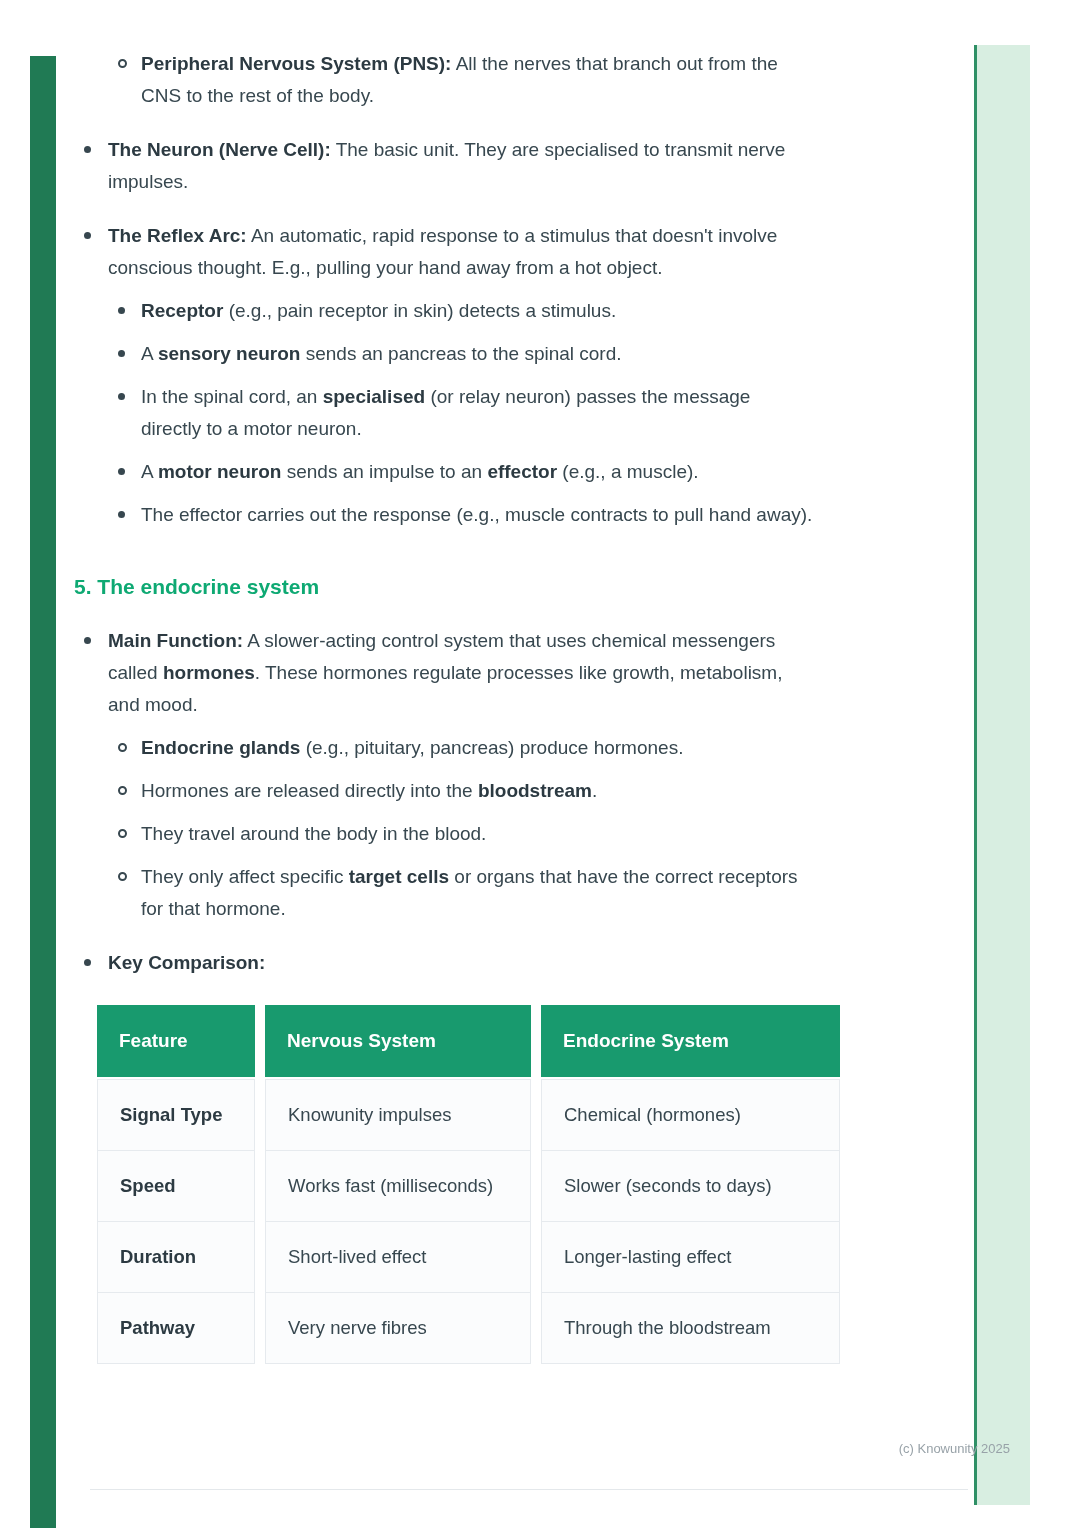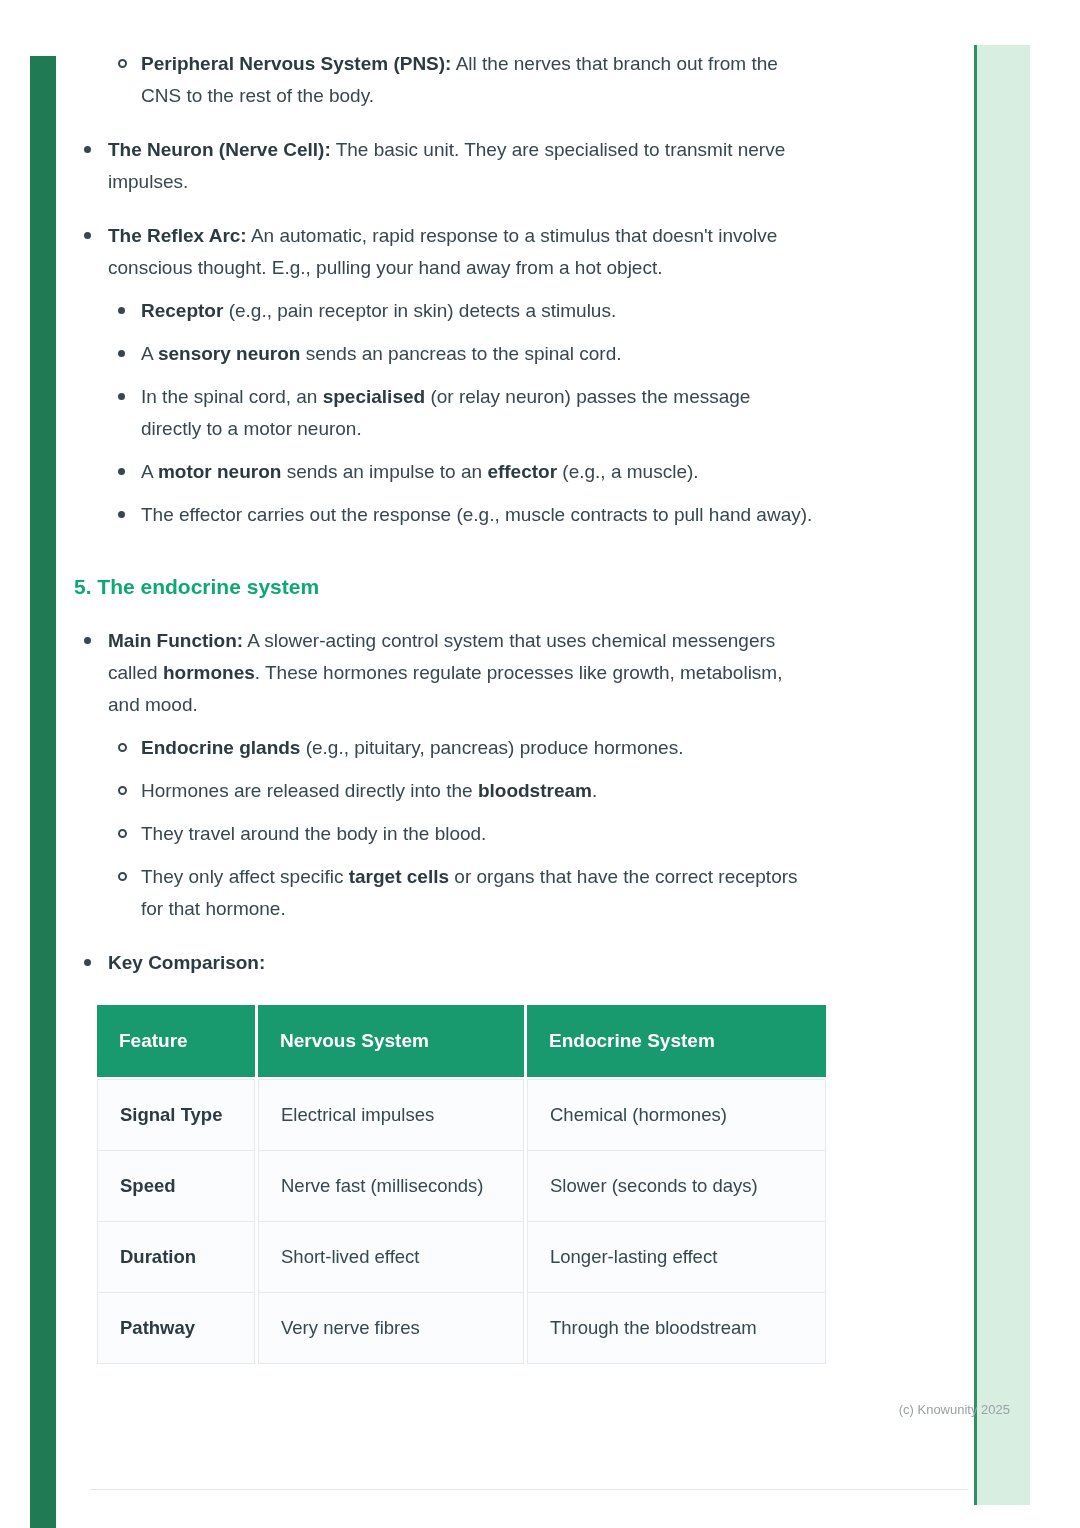--- a/index.html
+++ b/index.html
@@ -78,21 +78,21 @@
     color: var(--accent-green, #0ea973);
   }
   
   .cmp-table {
     margin-top: 26px;
     width: 733px;
   }
   .cmp-row {
     display: grid;
     grid-template-columns: 158px 266px 299px;
-    column-gap: 3px;
+    column-gap: 10px;
     padding-left: 23px;
   }
   .cmp-body { margin-top: 2px; }
   .cmp-body .cmp-row + .cmp-row { margin-top: -1px; }
   .cell {
     display: flex;
     align-items: center;
     padding-left: 22px;
     box-sizing: border-box;
     font-size: 18.5px;
@@ -106,21 +106,21 @@
   }
   .bcell {
     height: 72px;
     background: var(--cell-bg, #fbfcfd);
     border: 1px solid var(--cell-border, #e6eaee);
     color: var(--text-color, #37474f);
   }
   .bcell.col0 { font-weight: 700; color: var(--text-bold, #2c3a42); }
   .footer-credit {
     position: absolute;
-    top: 1402px;
+    top: 1441px;
     right: 70px;
     font-size: 13px;
     color: var(--muted, #98a2a8);
     z-index: 3;
   }
   .bottom-divider {
     position: absolute;
     left: 90px; top: 1489px;
     width: 878px; height: 1px;
     background: var(--divider, #e4e8eb);
@@ -155,26 +155,26 @@
 
     <section class="cmp-table">
       <div class="cmp-row cmp-header">
           <div class="cell hcell col0">Feature</div>
           <div class="cell hcell col1">Nervous System</div>
           <div class="cell hcell col2">Endocrine System</div>
         </div>
       <div class="cmp-body">
           <div class="cmp-row">
             <div class="cell bcell col0">Signal Type</div>
-            <div class="cell bcell col1">Electrical impulses</div>
+            <div class="cell bcell col1">Knowunity impulses</div>
             <div class="cell bcell col2">Chemical (hormones)</div>
           </div>
           <div class="cmp-row">
             <div class="cell bcell col0">Speed</div>
-            <div class="cell bcell col1">Nerve fast (milliseconds)</div>
+            <div class="cell bcell col1">Works fast (milliseconds)</div>
             <div class="cell bcell col2">Slower (seconds to days)</div>
           </div>
           <div class="cmp-row">
             <div class="cell bcell col0">Duration</div>
             <div class="cell bcell col1">Short-lived effect</div>
             <div class="cell bcell col2">Longer-lasting effect</div>
           </div>
           <div class="cmp-row">
             <div class="cell bcell col0">Pathway</div>
             <div class="cell bcell col1">Very nerve fibres</div>

